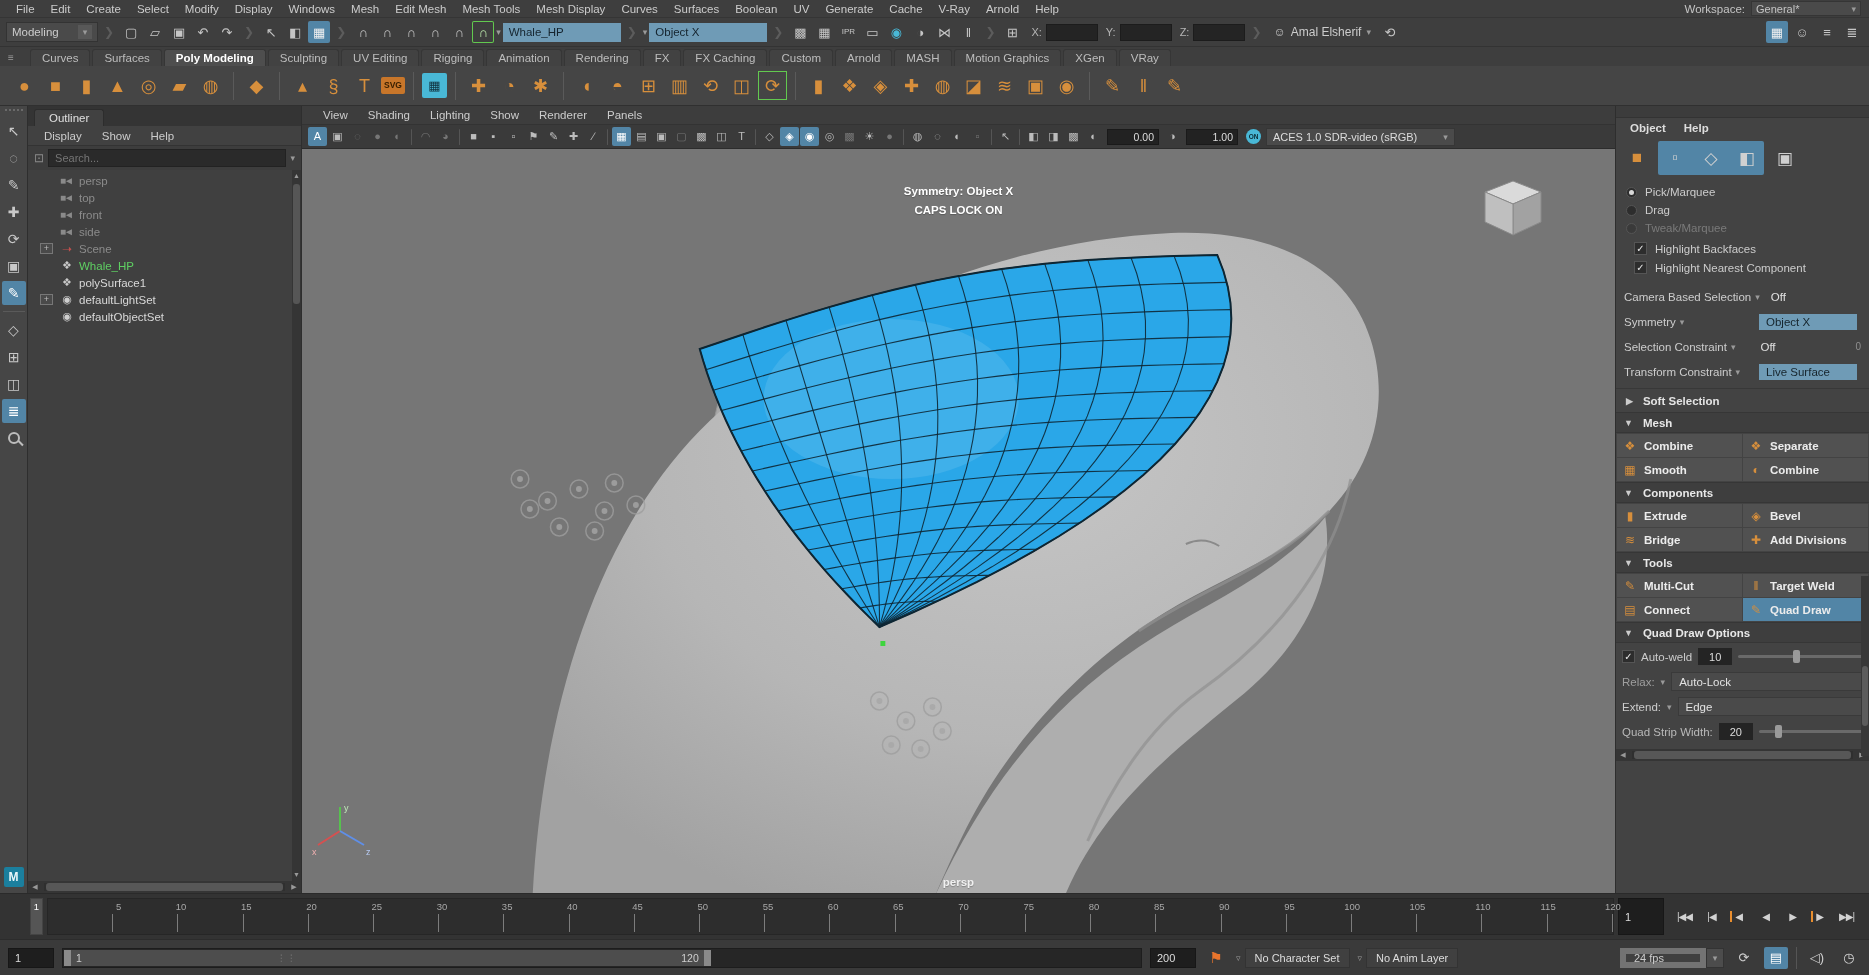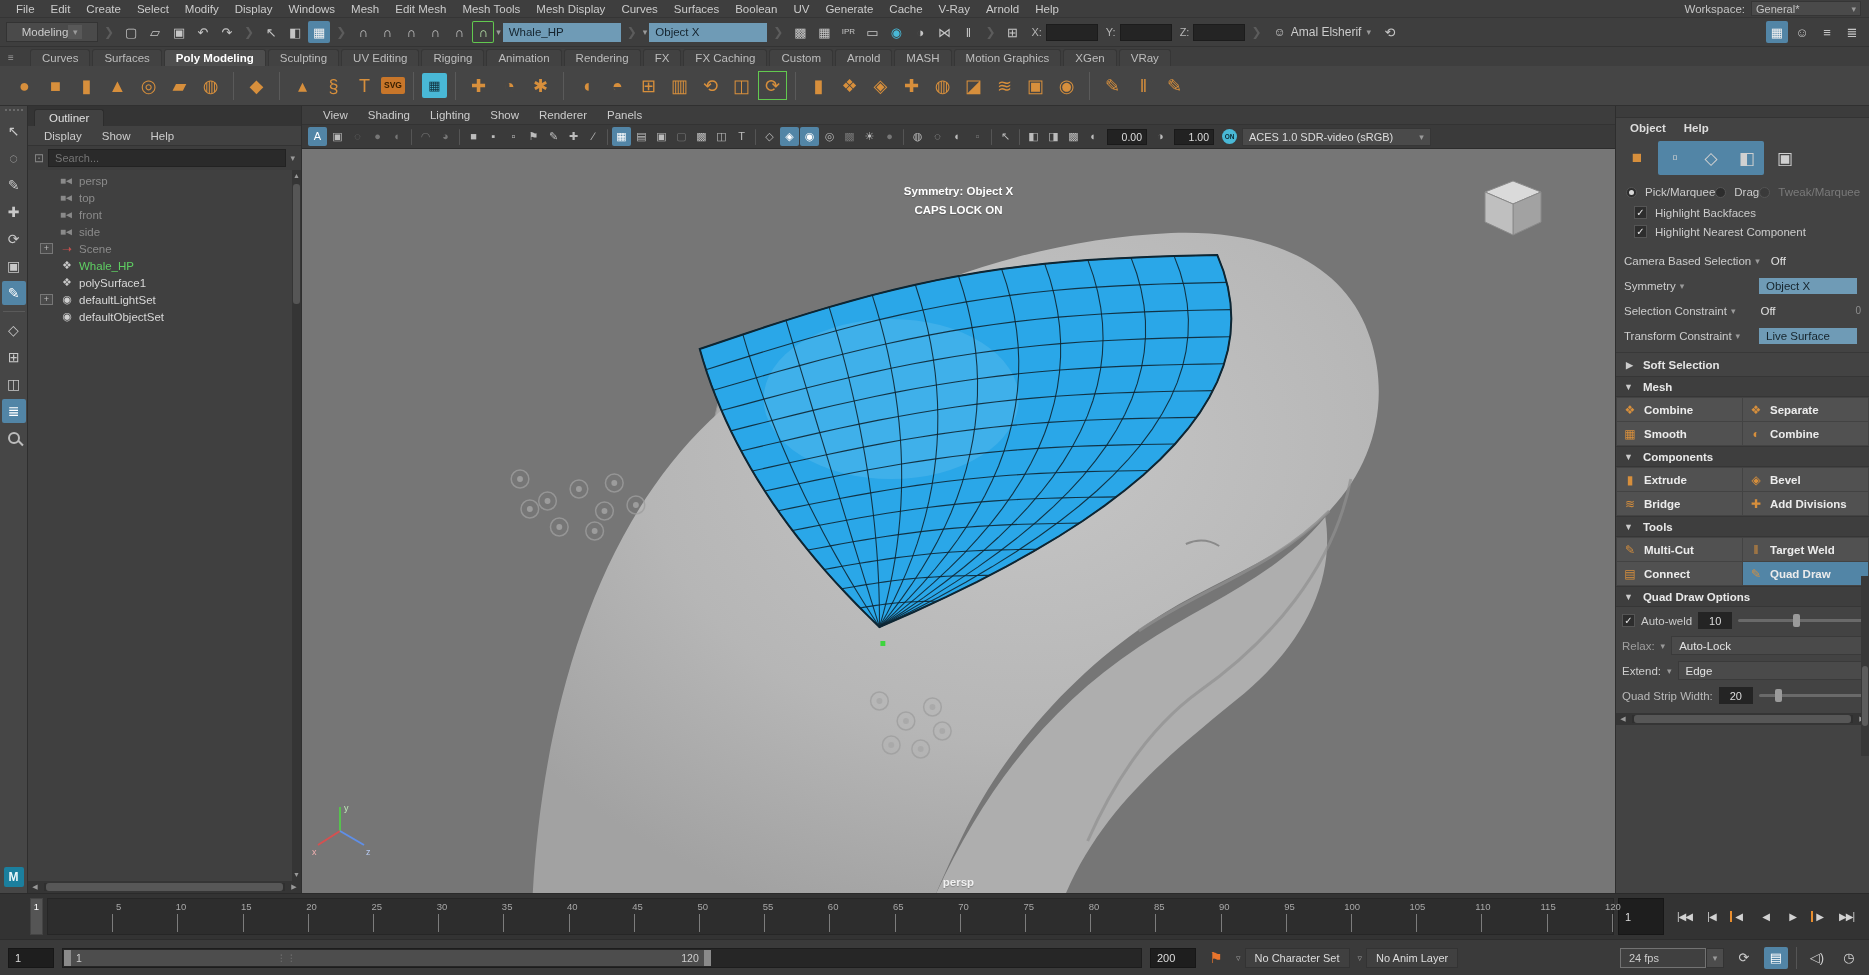--- a/index.html
+++ b/index.html
@@ -12,21 +12,21 @@
 
 
 .menubar{height:17px;background:var(--bg);display:flex;align-items:center;padding:0 8px;font-size:11.5px;flex:none}
 .mitem{padding:0 8px;white-space:nowrap;cursor:default}
 .ws{margin-left:auto;display:flex;align-items:center;gap:6px;color:#c4c4c4}
 .ws-box{background:#4a4a4a;border:1px solid #353535;height:15px;min-width:110px;display:flex;align-items:center;justify-content:space-between;padding:0 4px;font-size:11px}
 .caret{font-size:9px;color:#9a9a9a}
 
 
 .statusline{height:30px;background:var(--bg);border-top:1px solid #353535;border-bottom:1px solid #333;display:flex;align-items:center;padding:0 6px;gap:2px;flex:none}
-.mode-sel{width:92px;height:20px;background:#4a4a4a;border:1px solid #333;display:flex;align-items:center;justify-content:center;padding:0 5px;font-size:11.5px}
+.mode-sel{width:92px;height:20px;background:#4a4a4a;border:1px solid #333;display:flex;align-items:center;justify-content:space-between;padding:0 5px;font-size:11.5px}
 .mode-sel .cbox{width:14px;height:14px;background:#585858;display:grid;place-items:center}
 .slsep{color:#5c5c5c;font-size:12px;padding:0 4px}
 .ic20{width:22px;height:22px;border-radius:2px;display:grid;place-items:center;color:#c6c6c6;font-size:13px;line-height:1;cursor:default}
 .ic20.active{background:var(--hl);color:#f0f0f0}
 .ic20.live{box-shadow:inset 0 0 0 1px var(--live);color:#b9e4a9}
 .ic20.cyan{color:#49b8d6}
 .ic20.ipr{font-size:8px;font-weight:normal;letter-spacing:0}
 .bluefield{background:var(--fieldblue);color:#15242e;height:19px;width:118px;display:flex;align-items:center;padding:0 6px;font-size:11.5px}
 .axlabel{color:#b5b5b5;font-size:11px;padding:0 2px 0 6px}
 .numfield{background:#242424;border:1px solid #1c1c1c;height:17px;width:52px}
@@ -87,42 +87,42 @@
 
 
 .viewport{flex:1;display:flex;flex-direction:column;min-width:0;position:relative}
 .vp-menus{height:19px;background:#3d3d3d;display:flex;align-items:center;gap:2px;padding-left:12px;font-size:11.5px;border-bottom:1px solid #333;flex:none}
 .vp-menus span{padding:0 9px}
 .vp-toolbar{height:24px;background:#3a3a3a;display:flex;align-items:center;gap:1px;padding:0 6px;border-bottom:1px solid #2c2c2c;flex:none}
 .vt-ic{width:19px;height:19px;font-size:11px;display:grid;place-items:center;color:#bcbcbc;border-radius:2px;line-height:1;cursor:default}
 .vt-ic.active{background:var(--hl);color:#fff}
 .vt-ic.dim{color:#767676}
 .vt-ic.sep{width:1px;height:16px;background:#555;margin:0 3px;color:transparent;overflow:hidden}
-.vt-field{background:#222;border:1px solid #1a1a1a;color:#ddd;width:40px;height:16px;font-size:10.5px;display:flex;align-items:center;justify-content:flex-end;padding:0 4px;margin:0 3px}
+.vt-field{background:#222;border:1px solid #1a1a1a;color:#ddd;width:52px;height:16px;font-size:10.5px;display:flex;align-items:center;justify-content:flex-end;padding:0 4px;margin:0 3px}
 .onbadge{width:15px;height:15px;border-radius:50%;background:#49b8d6;color:#0b2a33;font-size:6.5px;font-weight:bold;display:grid;place-items:center;margin:0 4px}
 .aces{background:#4a4a4a;border:1px solid #363636;height:18px;display:flex;align-items:center;gap:26px;padding:0 6px;font-size:11px;color:#ddd}
 .canvas{flex:1;position:relative;background:#767676;overflow:hidden}
 .canvas svg.scene{position:absolute;inset:0;width:100%;height:100%}
 .hud{position:absolute;left:0;right:0;text-align:center;color:#fff;font-weight:bold;font-size:11.5px;text-shadow:0 1px 1px rgba(0,0,0,.25)}
 .hud.sym{top:36px}
 .hud.caps{top:55px}
 .persp{position:absolute;bottom:5px;left:0;right:0;text-align:center;color:#f0f0f0;font-size:11.5px;font-weight:bold;text-shadow:0 1px 1px rgba(0,0,0,.25)}
 .viewcube{position:absolute;top:26px;right:66px}
 .axisg{position:absolute;bottom:36px;left:8px}
 
 
 .rpanel{width:254px;background:#434343;border-left:1px solid var(--line);display:flex;flex-direction:column;font-size:11.5px;flex:none;position:relative}
 .rp-top{height:12px;background:#3c3c3c;border-bottom:1px solid #333}
 .rp-menus{height:20px;display:flex;align-items:center;gap:2px;padding-left:6px}
 .rp-menus span{padding:0 8px;font-weight:bold;color:#ddd}
 .modes{height:40px;display:flex;align-items:center;gap:6px;padding:0 6px}
 .mode-ic{width:30px;height:30px;display:grid;place-items:center;font-size:17px;color:#d0d0d0;cursor:default}
 .mode-ic.orange{color:var(--orange)}
 .modegrp{display:flex;background:var(--hl);border-radius:2px;padding:2px;gap:6px}
-.radios{padding:8px 16px 2px 10px;display:flex;}
+.radios{padding:8px 16px 2px 10px;display:flex;flex-direction:column;gap:6px}
 .radiorow{display:flex;align-items:center;gap:8px}
 .radio{width:11px;height:11px;border-radius:50%;background:#2d2d2d;border:1px solid #555;position:relative}
 .radiorow.sel .radio::after{content:"";position:absolute;inset:2px;border-radius:50%;background:#d8d8d8}
 .radiorow.disabled{color:#7a7a7a}
 .radiorow.disabled .radio{background:#3a3a3a}
 .checks{padding:6px 0 6px 18px;display:flex;flex-direction:column;gap:6px}
 .checkrow{display:flex;align-items:center;gap:8px}
 .cb{width:13px;height:13px;background:#2d2d2d;border:1px solid #555;color:#e8e8e8;font-size:10px;line-height:12px;text-align:center}
 .tkrows{display:flex;flex-direction:column;gap:4px;padding:6px 4px 6px 8px}
 .tkrow{display:flex;align-items:center;min-height:21px;gap:4px}
@@ -165,21 +165,21 @@
 .rfield{width:46px;height:20px;background:#1e1e1e;border:1px solid #171717;color:#ddd;font-size:11px;display:flex;align-items:center;padding:0 6px}
 .outertrack{width:1080px;height:20px;background:#262626;border:1px solid #1d1d1d;position:relative}
 .innerrange{position:absolute;left:1px;top:1px;bottom:1px;width:60%;background:#4d4d4d;display:flex;align-items:center}
 .rhandle{width:7px;height:100%;background:#8a8a8a}
 .rlab{font-size:10.5px;color:#cfcfcf;padding:0 5px}
 .grip2{margin:0 auto;color:#7e7e7e;font-size:9px;letter-spacing:1px}
 .bkm{color:#e8742c;font-size:15px;width:24px;text-align:center}
 .dropfield{display:flex;align-items:center;gap:4px}
 .dropfield .box{background:#404040;border:1px solid #333;height:20px;display:flex;align-items:center;padding:0 9px;font-size:11px;color:#ddd;white-space:nowrap}
 .fps{display:flex;align-items:center}
-.fps .box{background:#404040;border:1px solid #737373;height:20px;width:86px;display:flex;align-items:center;padding:0 8px;font-size:11px}
+.fps .box{background:#404040;border:6px solid #737373;height:20px;width:86px;display:flex;align-items:center;padding:0 8px;font-size:11px}
 .fps .cbtn{width:18px;height:20px;background:#4c4c4c;border:1px solid #333;display:grid;place-items:center}
 .ric{width:24px;height:22px;display:grid;place-items:center;color:#cfcfcf;font-size:13px;border-radius:2px;cursor:default}
 .ric.active{background:var(--hl);color:#fff}
 .vr{width:1px;height:22px;background:#555}
 </style>
 </head>
 <body>
 
 <div id="app">
 

